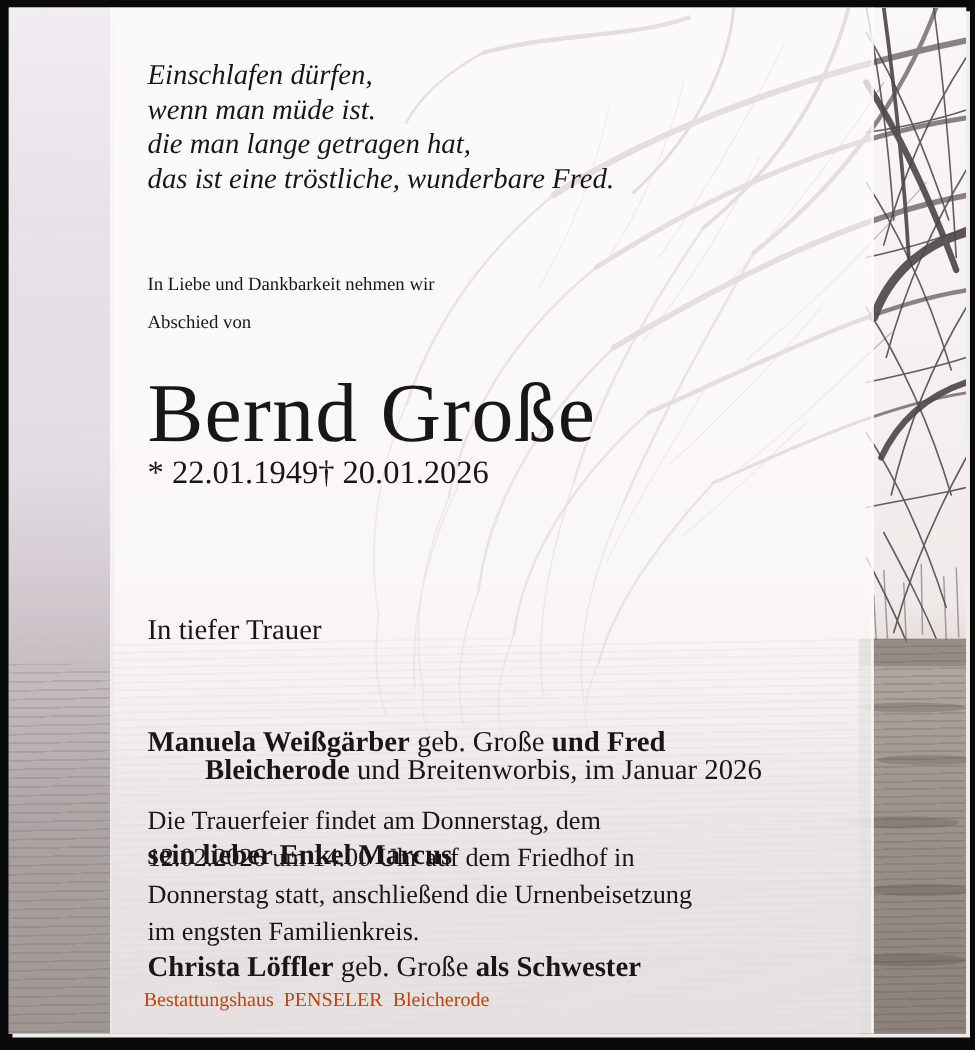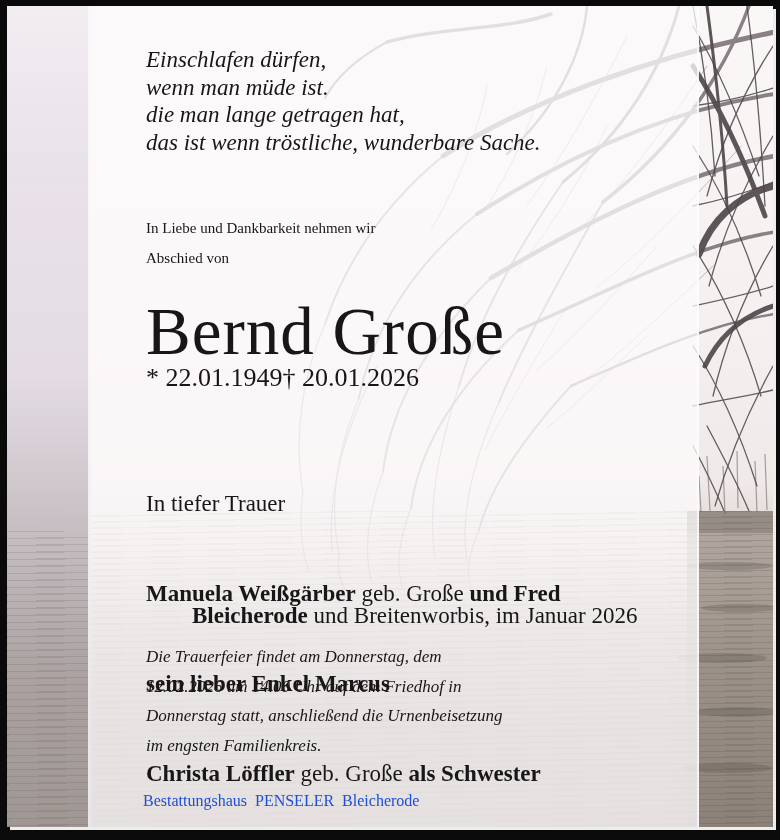--- a/index.html
+++ b/index.html
@@ -55,29 +55,29 @@
     border-right:3px solid rgba(252,250,252,0.8);
   }
   .left-strip-ripples{
     position:absolute;left:0;right:0;bottom:0;height:36%;
     background:repeating-linear-gradient(179deg,
       rgba(70,60,55,0.14) 0px, rgba(70,60,55,0.14) 1.5px,
       rgba(255,255,255,0) 1.5px, rgba(255,255,255,0) 7px);
   }
   
   .content{position:absolute;inset:0;z-index:5;color:#181617;}
-  .blk{position:absolute;left:111px;margin-left:28px;}
+  .blk{position:absolute;left:111px;}
   .poem{top:40px;font-size:23px;line-height:27.5px;font-style:italic;}
   .intro{top:207px;font-size:15px;line-height:30px;}
   .deceased{top:297px;font-size:67px;line-height:56px;letter-spacing:1px;}
   .dates{top:357px;font-size:26px;display:flex;}
   .mourning{top:423px;font-size:23px;line-height:30px;white-space:pre-wrap;}
   .city{top:571px;font-size:23px;white-space:pre-wrap;}
-  .funeral{top:636px;font-size:17px;line-height:29.5px;font-style:italic;}
-  .footer{top:786px;left:108px;font-size:16px;white-space:pre-wrap;color:#1d4ed8;}
+  .funeral{top:636px;font-size:21px;line-height:29.5px;}
+  .footer{top:786px;left:108px;font-size:16px;white-space:pre-wrap;color:#c2410c;}
   .b{font-weight:bold;}
 </style>
 </head>
 <body>
 
 <div class="frame">
   <div class="inner">
 
     <div class="photo-base"></div>
 
@@ -193,21 +193,21 @@
     <div class="left-strip">
       <div class="left-strip-ripples"></div>
     </div>
 
     <div class="content">
 
       <div class="blk poem">
         <div>Einschlafen dürfen,</div>
         <div>wenn man müde ist.</div>
         <div>die man lange getragen hat,</div>
-        <div>das ist wenn tröstliche, wunderbare Sache.</div>
+        <div>das ist eine tröstliche, wunderbare Fred.</div>
       </div>
 
       <div class="blk intro">
         <div>In Liebe und Dankbarkeit nehmen wir</div>
         <div>Abschied von</div>
       </div>
 
       <div class="blk deceased">Bernd Große</div>
 
       <div class="blk dates">

